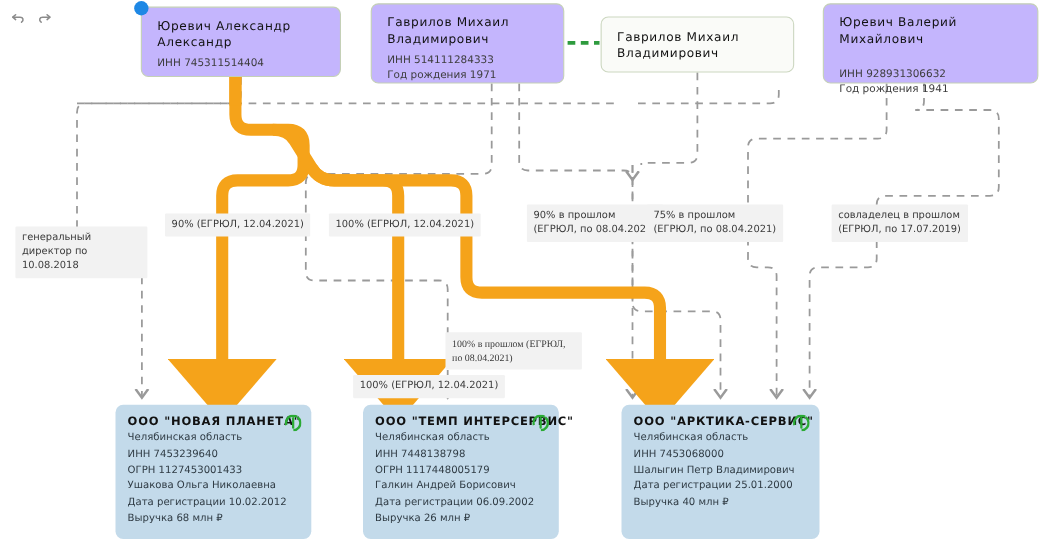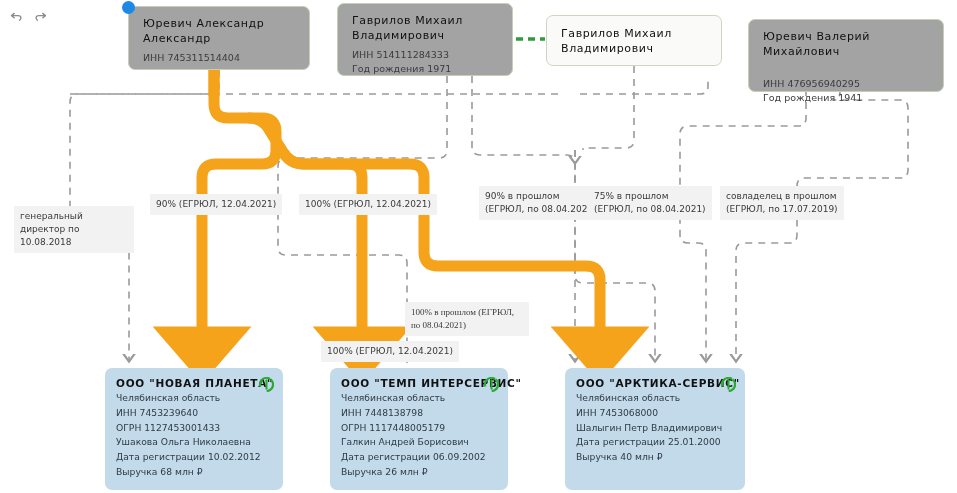--- a/index.html
+++ b/index.html
@@ -9,21 +9,21 @@
   #stage{position:absolute;left:0;top:0;width:957px;height:493px;overflow:hidden;}
   svg.edges{position:absolute;left:0;top:0;width:957px;height:493px;}
 
   
   .toolbar{position:absolute;left:7px;top:6px;display:flex;gap:3px;align-items:center;}
   .toolbar .tbtn{width:20px;height:20px;display:flex;align-items:center;justify-content:center;
                  color:#8b8b8b;cursor:pointer;}
 
   
   .pnode{position:absolute;box-sizing:border-box;border-radius:7px;
-         background:#a3a3a3;border:1px solid #c4d0b6;padding:9px 12px 8px 14px;}
+         background:#c4b5fd;border:1px solid #c4d0b6;padding:9px 12px 8px 14px;}
   .pnode.plain{background:#fafbf8;border:1px solid #ccd7c0;}
   .pname{font-size:11px;color:#111;letter-spacing:.6px;line-height:15px;font-weight:400;}
   .pmeta{font-size:9.5px;color:#3c3c3c;line-height:13.5px;margin-top:5px;}
   .pmeta div{white-space:nowrap;}
   .dot{position:absolute;left:-7px;top:-6px;width:13px;height:13px;border-radius:50%;
        background:#1e88e5;}
 
   
   .cnode{position:absolute;box-sizing:border-box;border-radius:7px;
          background:#c3daea;padding:8px 10px 7px 11px;}
@@ -141,24 +141,24 @@
       <div>ИНН 514111284333</div>
       <div>Год рождения 1971</div>
     </div>
   </div>
 
   <div class="pnode plain" style="left:546px;top:15px;width:176px;height:51px;padding-top:10px;">
     <div class="pname">Гаврилов  Михаил</div>
     <div class="pname">Владимирович</div>
   </div>
 
-  <div class="pnode" style="left:748px;top:3px;width:196px;height:73px;margin-top:16px;">
+  <div class="pnode" style="left:748px;top:3px;width:196px;height:73px;">
     <div class="pname">Юревич  Валерий  Михайлович</div>
     <div class="pmeta" style="margin-top:18px;">
-      <div>ИНН 476956940295</div>
+      <div>ИНН 928931306632</div>
       <div>Год рождения 1941</div>
     </div>
   </div>
 
   <div class="cnode" style="left:105px;top:368px;width:178px;height:122px;">
     <div class="ctitle">ООО  "НОВАЯ  ПЛАНЕТА"</div>
     <span class="sber">
       <svg width="15" height="15" viewBox="0 0 16 16" aria-hidden="true">
         <circle cx="8" cy="8" r="7" fill="none" stroke="#2aaa34" stroke-width="2.4" stroke-dasharray="17 9" transform="rotate(-52 8 8)"></circle>
         <path d="M8,3.4 L8,12.6" stroke="#2aaa34" stroke-width="2.2" stroke-linecap="round"></path>
@@ -206,19 +206,19 @@
   <div class="elabel w1" style="left:14px;top:186px;margin-top:20px;">генеральный директор по 10.08.2018</div>
 
   <div class="elabel nw" style="left:150px;top:194px;">90% (ЕГРЮЛ, 12.04.2021)</div>
 
   <div class="elabel nw" style="left:299px;top:194px;">100% (ЕГРЮЛ, 12.04.2021)</div>
 
   <div class="elabel w2" style="left:440px;top:186px;margin-left:39px;">90% в прошлом (ЕГРЮЛ, по 08.04.2021)</div>
 
   <div class="elabel w2" style="left:588px;top:186px;">75% в прошлом (ЕГРЮЛ, по 08.04.2021)</div>
 
-  <div class="elabel w2" style="left:720px;top:186px;">совладелец в прошлом (ЕГРЮЛ, по 17.07.2019)</div>
+  <div class="elabel w2" style="left:756px;top:186px;">совладелец в прошлом (ЕГРЮЛ, по 17.07.2019)</div>
 
   <div class="elabel w2" style="left:405px;top:302px;font-family:Liberation Serif, serif;">100% в прошлом (ЕГРЮЛ, по 08.04.2021)</div>
 
   <div class="elabel nw" style="left:321px;top:341px;">100% (ЕГРЮЛ, 12.04.2021)</div>
 
 </div>
 
 </body></html>

